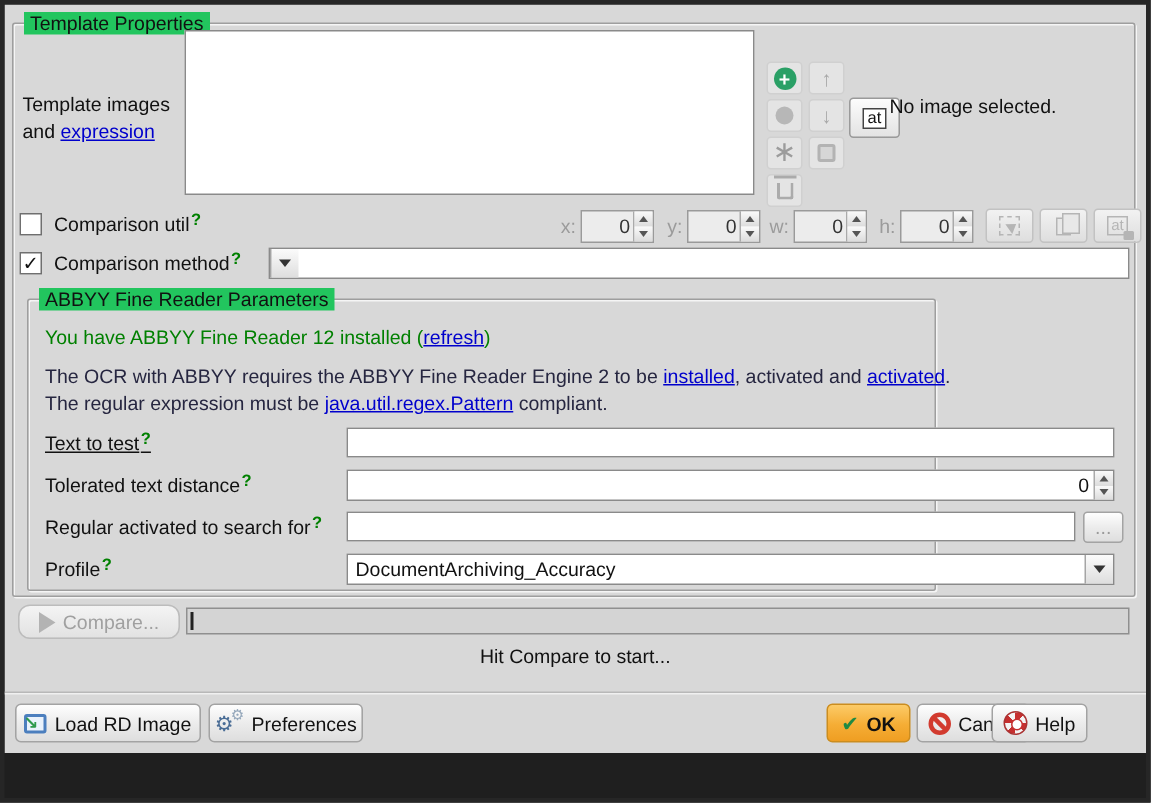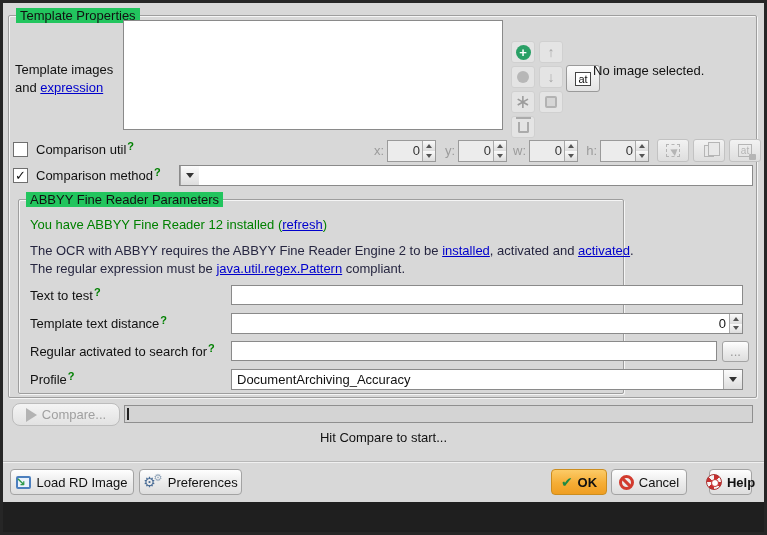--- a/index.html
+++ b/index.html
@@ -232,27 +232,27 @@
       <span>You have ABBYY Fine Reader 12 installed (</span><span class="link">refresh</span><span>)</span>
     </div>
 
     <div class="lbl ocr-text" style="left:27px; top:240px;">
       <span>The OCR with ABBYY requires the ABBYY Fine Reader Engine 2 to be </span><span class="link">installed</span><span>, activated and </span><span class="link">activated</span><span>.</span>
     </div>
     <div class="lbl ocr-text" style="left:27px; top:258px;">
       <span>The regular expression must be </span><span class="link">java.util.regex.Pattern</span><span> compliant.</span>
     </div>
 
-    <div class="lbl" style="left:27px; top:285px;">
+    <div class="lbl" style="left:27px; top:285px;text-decoration:underline;">
       <span>Text to test</span><span class="help-q">?</span>
     </div>
     <input class="input" style="left: 228px; top: 282px; width: 512px; height: 20px;" value="">
 
     <div class="lbl" style="left:27px; top:313px;">
-      <span>Template text distance</span><span class="help-q">?</span>
+      <span>Tolerated text distance</span><span class="help-q">?</span>
     </div>
     <div class="spin-input" style="left:228px; top:310px; width:512px; height:21px;">
       <span class="val">0</span>
       <div class="spin-btns">
           <div>
             <span class="tri-up"></span>
           </div>
           <div>
             <span class="tri-dn"></span>
           </div>
@@ -296,19 +296,19 @@
       <span>Preferences</span>
     </div>
     <div class="btn btn-ok" style="left:548px; top:466px; width:56px;">
       <span class="ok-check">✔</span>
       <span>OK</span>
     </div>
     <div class="btn" style="left:608px; top:466px; width:76px;">
       <span class="icon-cancel"></span>
       <span>Cancel</span>
     </div>
-    <div class="btn" style="left:706px; top:466px; width:43px;font-weight:bold;">
+    <div class="btn" style="left:658px; top:466px; width:64px;">
       <span class="icon-help"></span>
       <span>Help</span>
     </div>
 
   </div>
 </div>
 
 </body></html>

